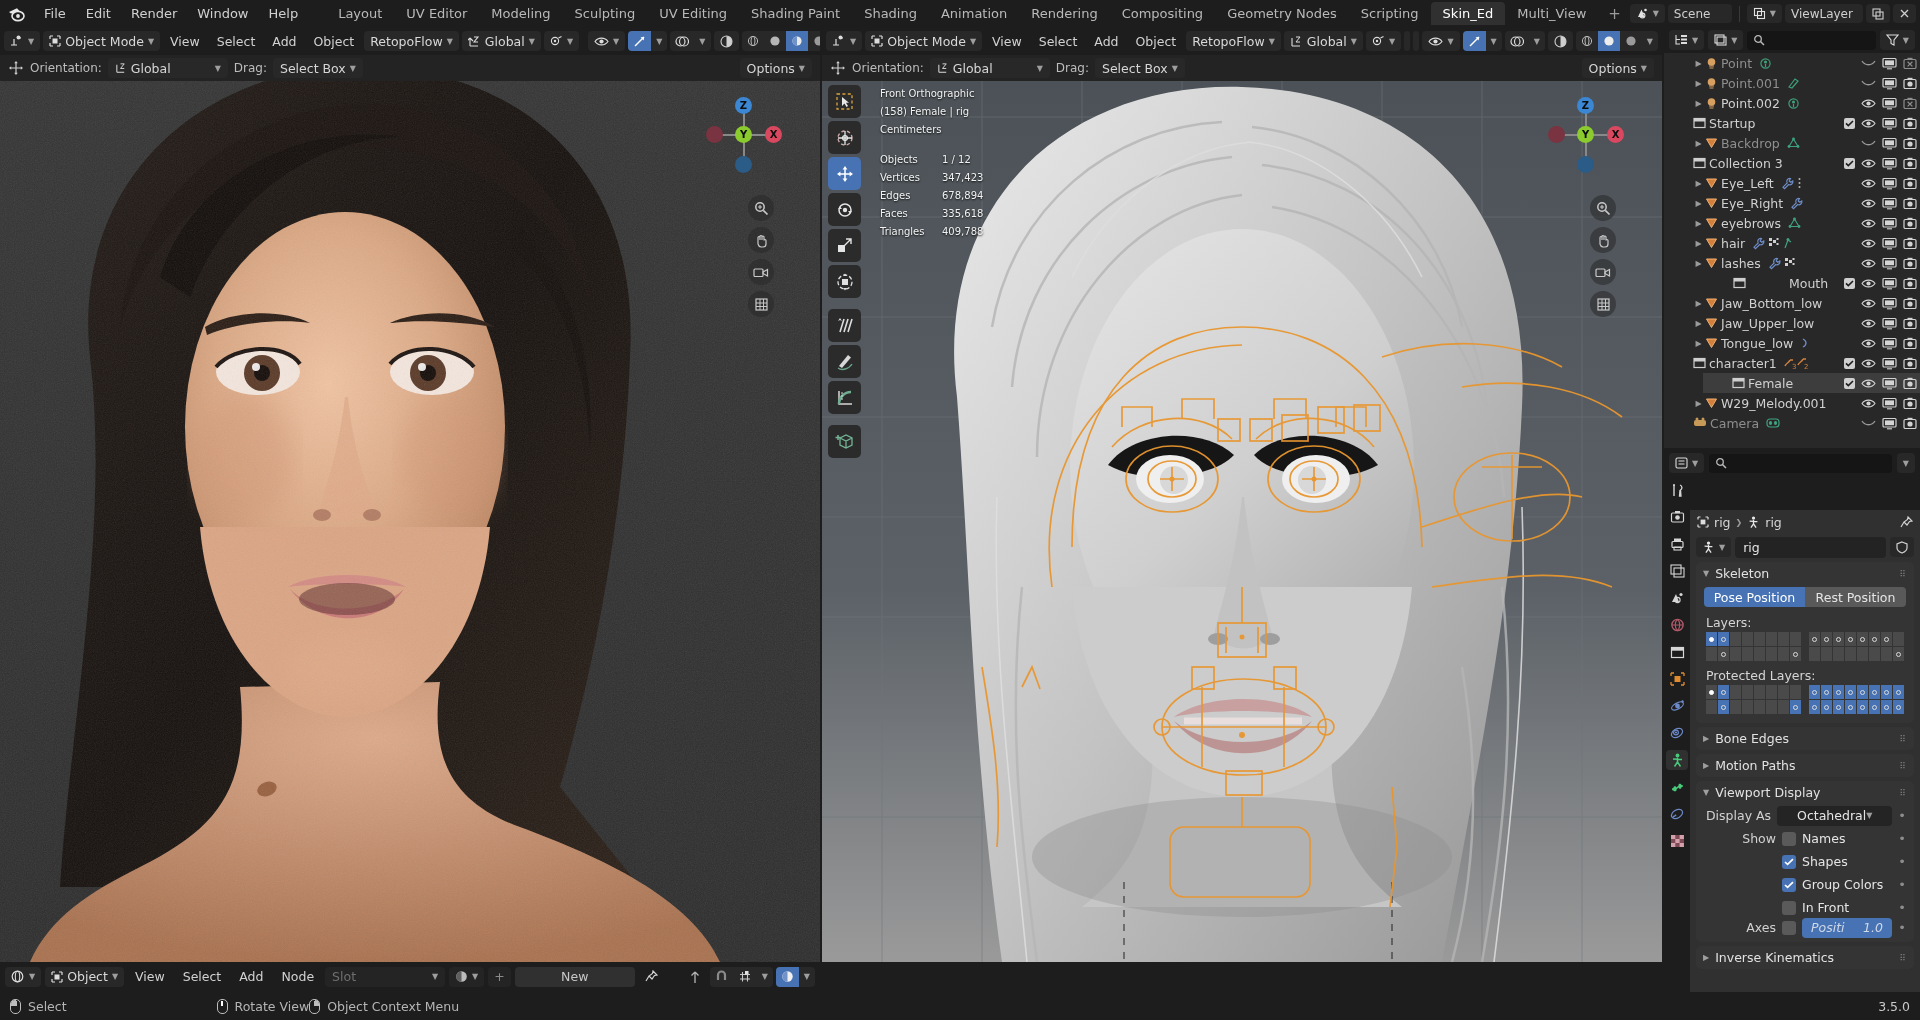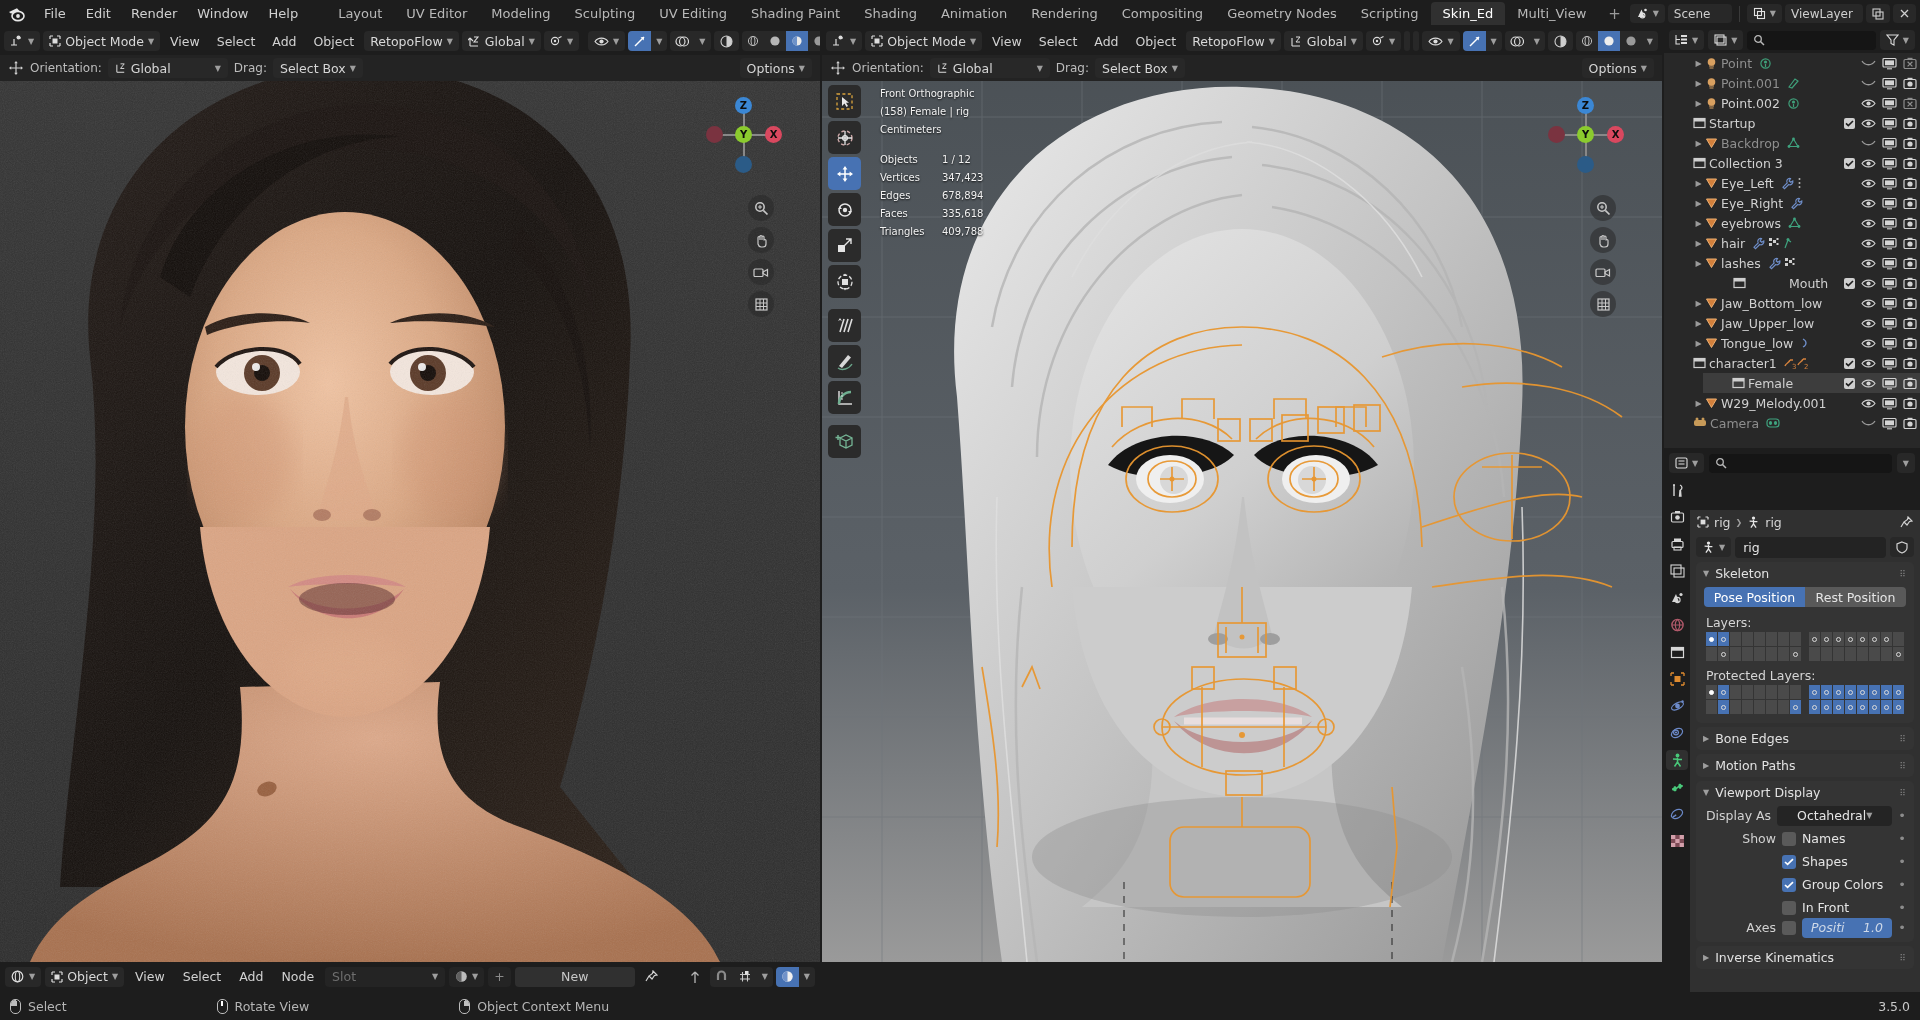--- a/index.html
+++ b/index.html
@@ -2038,21 +2038,21 @@
     </div>
   </div>
 
   <div class="statusbar">
     <div class="sb-item" style="margin-right:150px">
       <span class="mouse lt">
           <i></i>
         </span>
       <span>Select</span>
     </div>
-    <div class="sb-item" style="margin-right:150px">
+    <div class="sb-item" style="">
       <span class="mouse mid">
           <i></i>
         </span>
       <span>Rotate View</span>
     </div>
     <div class="sb-item">
       <span class="mouse rt">
           <i></i>
         </span>
       <span>Object Context Menu</span>

